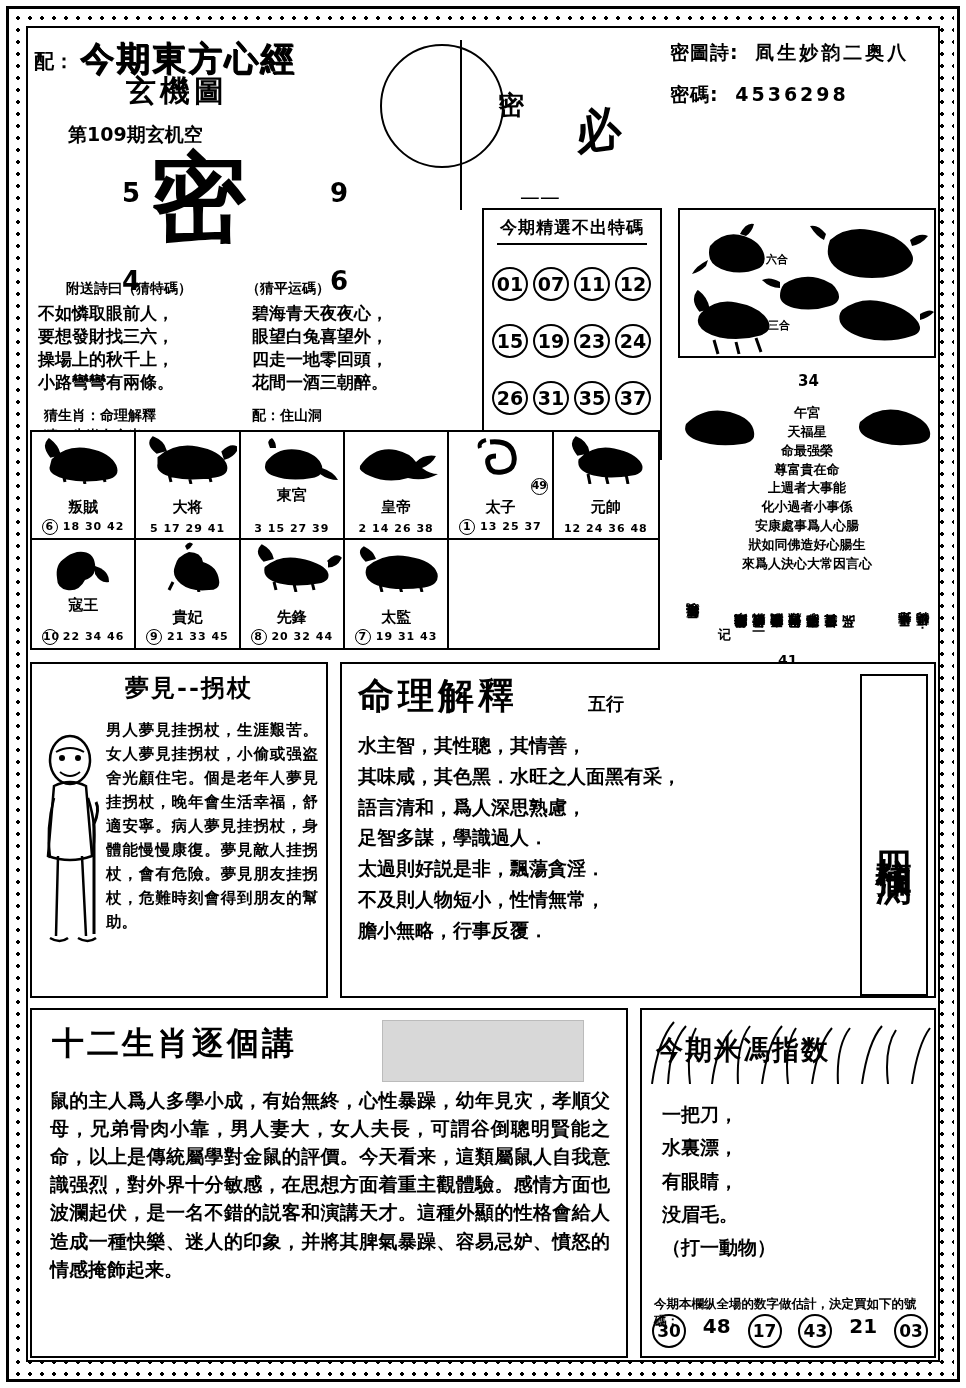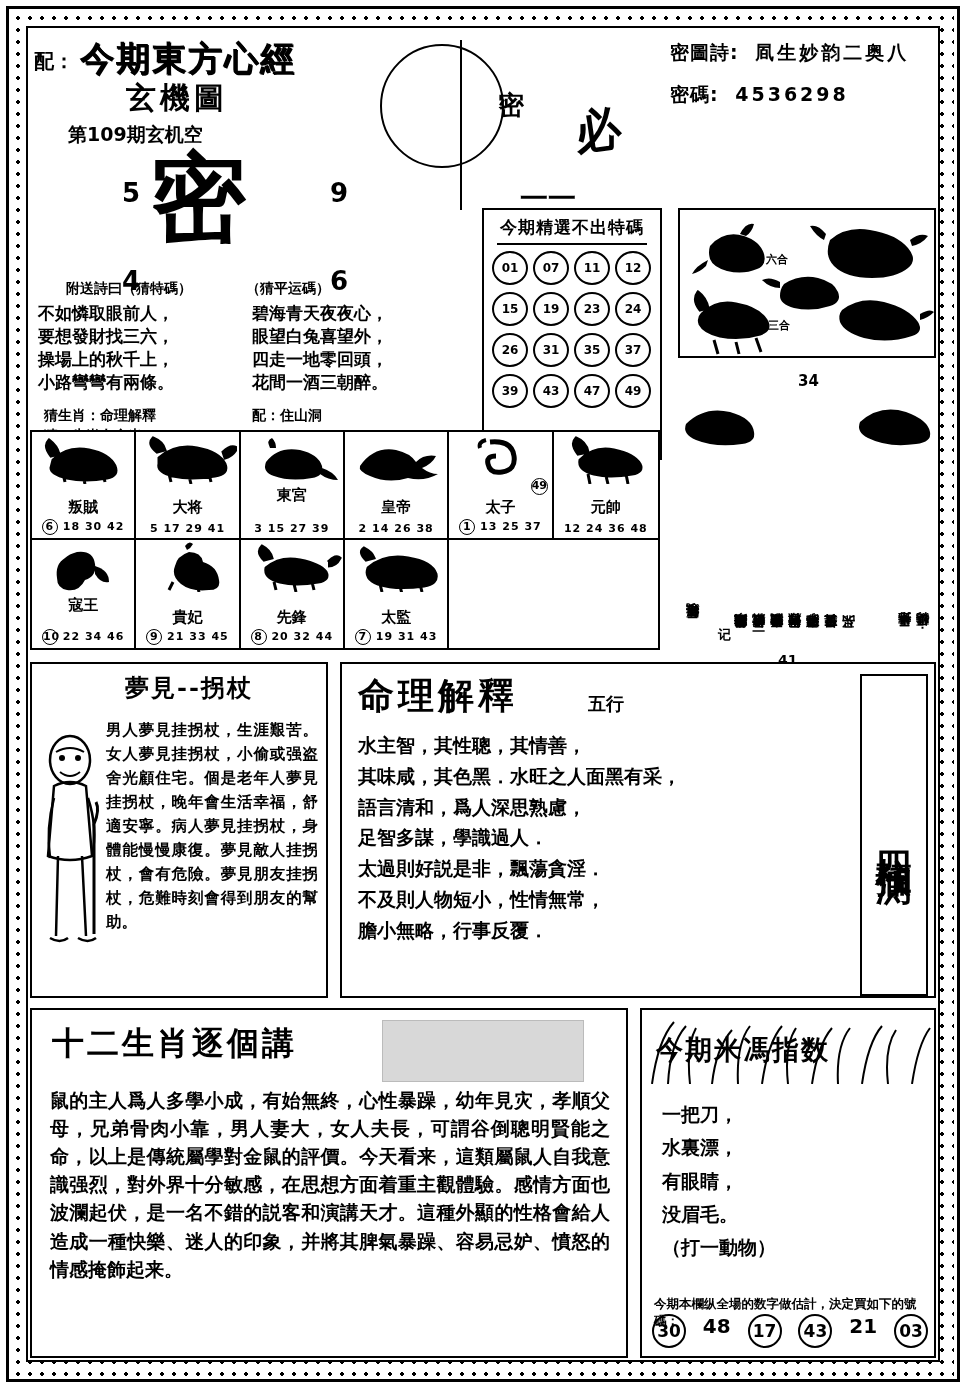--- a/index.html
+++ b/index.html
@@ -16,55 +16,55 @@
   .box{position:absolute;border:2px solid #000;box-sizing:border-box;background:#fff;}
   .nb{border:none;}
 
   
   #header{left:0;top:0;width:906px;height:350px;border:none;}
   #hdr-left{position:absolute;left:0;top:0;width:430px;height:350px;}
   .pei{position:absolute;left:4px;top:18px;font-size:20px;font-weight:bold;}
   .logo-main{position:absolute;left:50px;top:6px;font-size:34px;font-weight:bold;letter-spacing:2px;
      font-family:"DejaVu Serif","Liberation Serif",serif;
      text-shadow:1px 1px 0 #000;}
-  .logo-sub{position:absolute;left:96px;top:48px;font-size:30px;font-weight:bold;letter-spacing:4px;
+  .logo-sub{position:absolute;left:96px;top:41px;font-size:30px;font-weight:bold;letter-spacing:4px;
      font-family:"DejaVu Serif","Liberation Serif",serif;}
   .issue{position:absolute;left:38px;top:92px;font-size:19px;font-weight:bold;}
   .bigchar{position:absolute;left:120px;top:120px;font-size:96px;font-weight:bold;line-height:1;
      font-family:"DejaVu Serif","Liberation Serif",serif;}
   .corner-num{position:absolute;font-size:26px;font-weight:bold;}
   .cn-tl{left:92px;top:148px;}
   .cn-tr{left:300px;top:148px;}
   .cn-bl{left:92px;top:236px;}
   .cn-br{left:300px;top:236px;}
   .circle-big{position:absolute;left:350px;top:14px;width:120px;height:120px;border:2px solid #000;border-radius:50%;}
   .mi-char{position:absolute;left:468px;top:58px;font-size:26px;font-weight:bold;}
   .vline{position:absolute;left:430px;top:10px;width:2px;height:170px;background:#000;}
   .scrawl{position:absolute;left:545px;top:70px;font-size:46px;font-weight:bold;transform:rotate(-8deg);
      font-family:"DejaVu Serif","Liberation Serif",serif;}
-  .hdr-note{position:absolute;left:490px;top:150px;font-size:28px;font-weight:bold;}
+  .hdr-note{position:absolute;left:490px;top:156px;font-size:20px;font-weight:normal;}
 
   .poem-label{position:absolute;font-size:14px;font-weight:bold;}
   .poem-col{position:absolute;font-size:17px;line-height:1.35;font-weight:bold;
      font-family:"DejaVu Serif","Liberation Serif",serif;}
   .poem-small{position:absolute;font-size:14px;line-height:1.4;font-weight:bold;}
 
   
   #hdr-right{position:absolute;left:640px;top:10px;width:266px;}
   .hr-row{font-size:19px;font-weight:bold;margin-bottom:16px;white-space:nowrap;}
   .hr-row .lbl{letter-spacing:1px;}
   .hr-row .val{margin-left:10px;letter-spacing:3px;}
 
   
   #numbox{left:452px;top:178px;width:180px;height:252px;}
   .numbox-title{font-size:17px;font-weight:bold;text-align:center;padding-top:6px;letter-spacing:1px;}
   .numbox-line{width:150px;height:2px;background:#000;margin:4px auto 6px;}
   .numgrid{display:grid;grid-template-columns:repeat(4,1fr);gap:7px 4px;padding:0 8px;}
-  .numcell{width:32px;height:30px;border:2px solid #000;border-radius:50%;font-size:12px;font-weight:bold;
-     display:flex;align-items:center;justify-content:center;}
+  .numcell{width:32px;height:30px;border:2px solid #000;border-radius:50%;font-size:19px;font-weight:bold;
+     display:flex;align-items:center;justify-content:center;margin-top:16px;}
 
   
   #picbox{left:648px;top:178px;width:258px;height:150px;}
   .picbox-inner{position:relative;width:100%;height:100%;}
   .sanhe{position:absolute;font-size:11px;font-weight:bold;}
 
   
   #ornbox{left:648px;top:340px;width:258px;height:300px;border:none;}
   .orn-num{position:absolute;left:120px;top:2px;font-size:15px;font-weight:bold;}
   .orn-lines{position:absolute;left:10px;top:18px;width:238px;font-size:13px;line-height:1.45;font-weight:bold;text-align:center;}
@@ -222,20 +222,29 @@
         <div class="sanhe" style="left:200px;top:108px;">面</div>
       </div>
     </div>
 
     <div class="box nb" id="ornbox">
       <div class="orn-num">34</div>
       <svg width="258" height="60" viewBox="0 0 258 60" style="position:absolute;left:0;top:24px;">
         <path d="M8 30 q18 -18 44 -12 q22 6 24 20 q2 10 -12 12 q-26 4 -46 -4 q-14 -6 -10 -16 z" fill="#000"></path>
         <path d="M182 28 q20 -18 46 -10 q22 8 24 20 q2 10 -14 12 q-28 4 -48 -6 q-12 -6 -8 -16 z" fill="#000"></path>
       </svg>
+      <div class="orn-lines" style="top:34px;white-space:pre-line;">午宮
+天福星
+命最强榮
+尊富貴在命
+上週者大事能
+化小過者小事係
+安康處事爲人心腸
+狀如同佛造好心腸生
+來爲人決心大常因言心</div>
       <div class="orn-rot" style="left:6px;top:98px;height:160px;">坑年二報手捧区</div>
       <div class="orn-rot" style="left:54px;top:90px;height:178px;white-space:pre-line;">来将天家運從離去思期
 中走新出机号捏一干
 渡春拍走壮平和中走
 捏号同音顧音天
 吞弗班陌舂手
 曾喜班提天
 买品</div>
       <div class="orn-rot" style="right:4px;top:96px;height:170px;white-space:pre-line;">十二生肖排第二
 特碼提示：</div>

